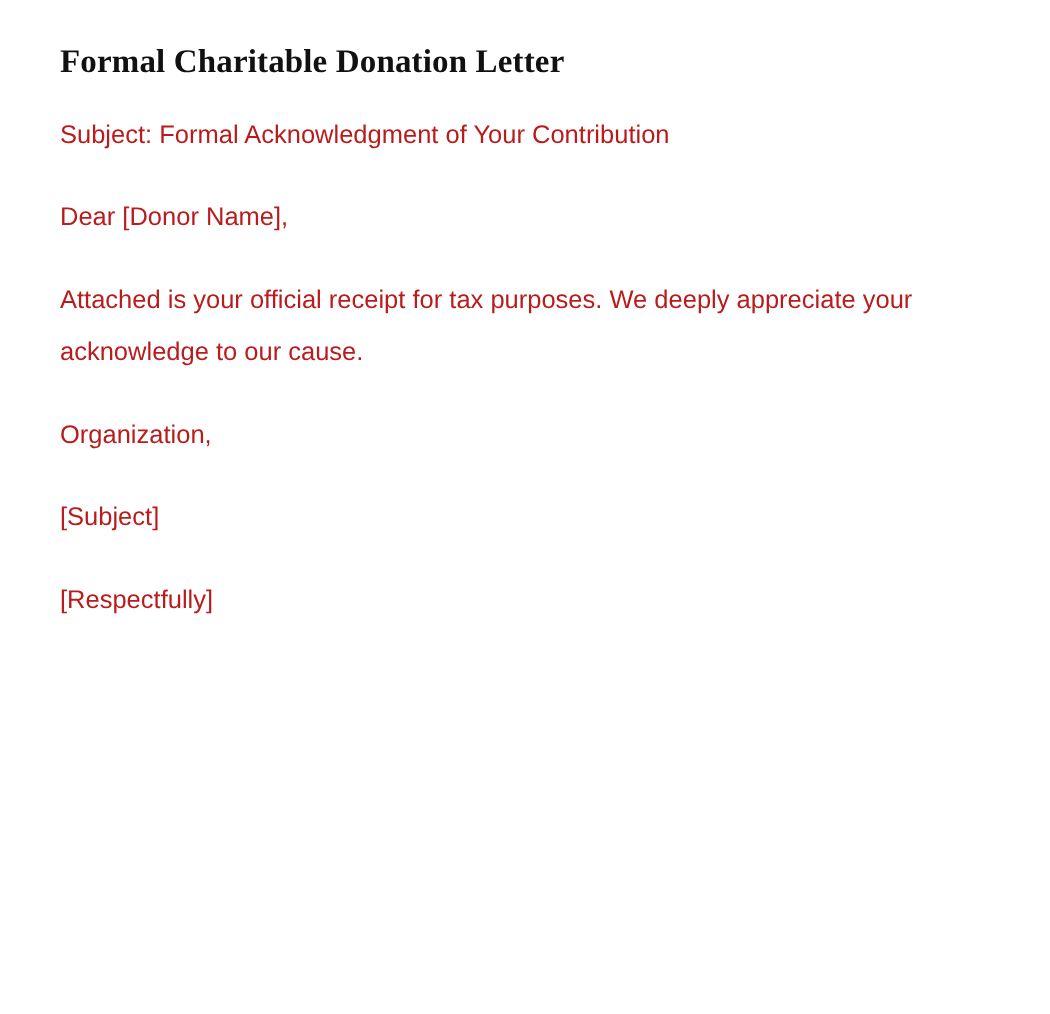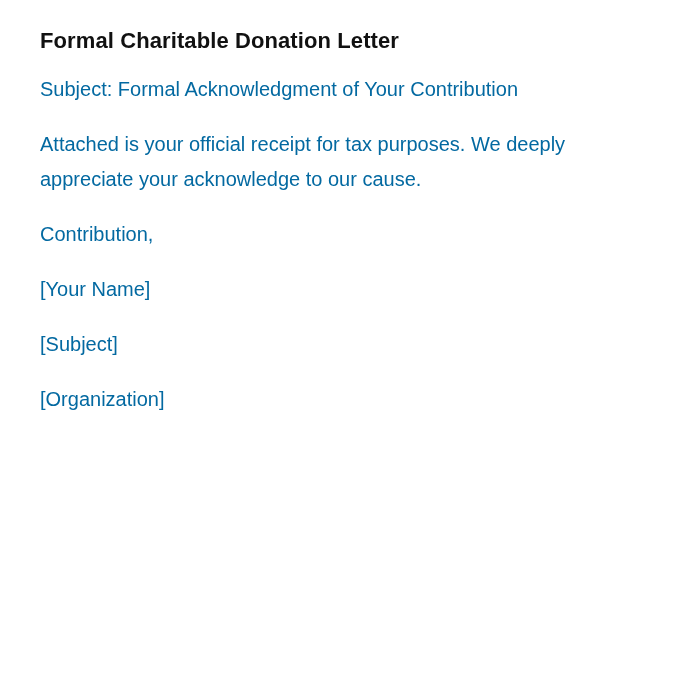--- a/index.html
+++ b/index.html
@@ -21,42 +21,43 @@
     padding: 26px 40px 0 40px;
     background: #ffffff;
   }
   .doc-title {
     font-size: 22px;
     line-height: 30px;
     font-weight: 700;
     color: #111111;
     margin: 0 0 16px 0;
     letter-spacing: 0.1px;
+    font-family: Liberation Serif, serif;
   }
   .para {
-    font-size: 20px;
+    font-size: 17px;
     line-height: 35px;
     font-weight: 400;
-    color: #0369a1;
+    color: #b91c1c;
     margin: 0 0 20px 0;
     max-width: 600px;
   }
 </style>
 </head>
 <body>
 
 <div class="page">
   <h1 class="doc-title">Formal Charitable Donation Letter</h1>
 
   <p class="para">Subject: Formal Acknowledgment of Your Contribution</p>
 
+  <p class="para">Dear [Donor Name],</p>
 
 
   <p class="para">Attached is your official receipt for tax purposes. We deeply appreciate your acknowledge to our cause.</p>
 
-  <p class="para">Contribution,</p>
+  <p class="para">Organization,</p>
 
-  <p class="para">[Your Name]</p>
 
   <p class="para">[Subject]</p>
 
-  <p class="para">[Organization]</p>
+  <p class="para">[Respectfully]</p>
 </div>
 
 </body></html>

